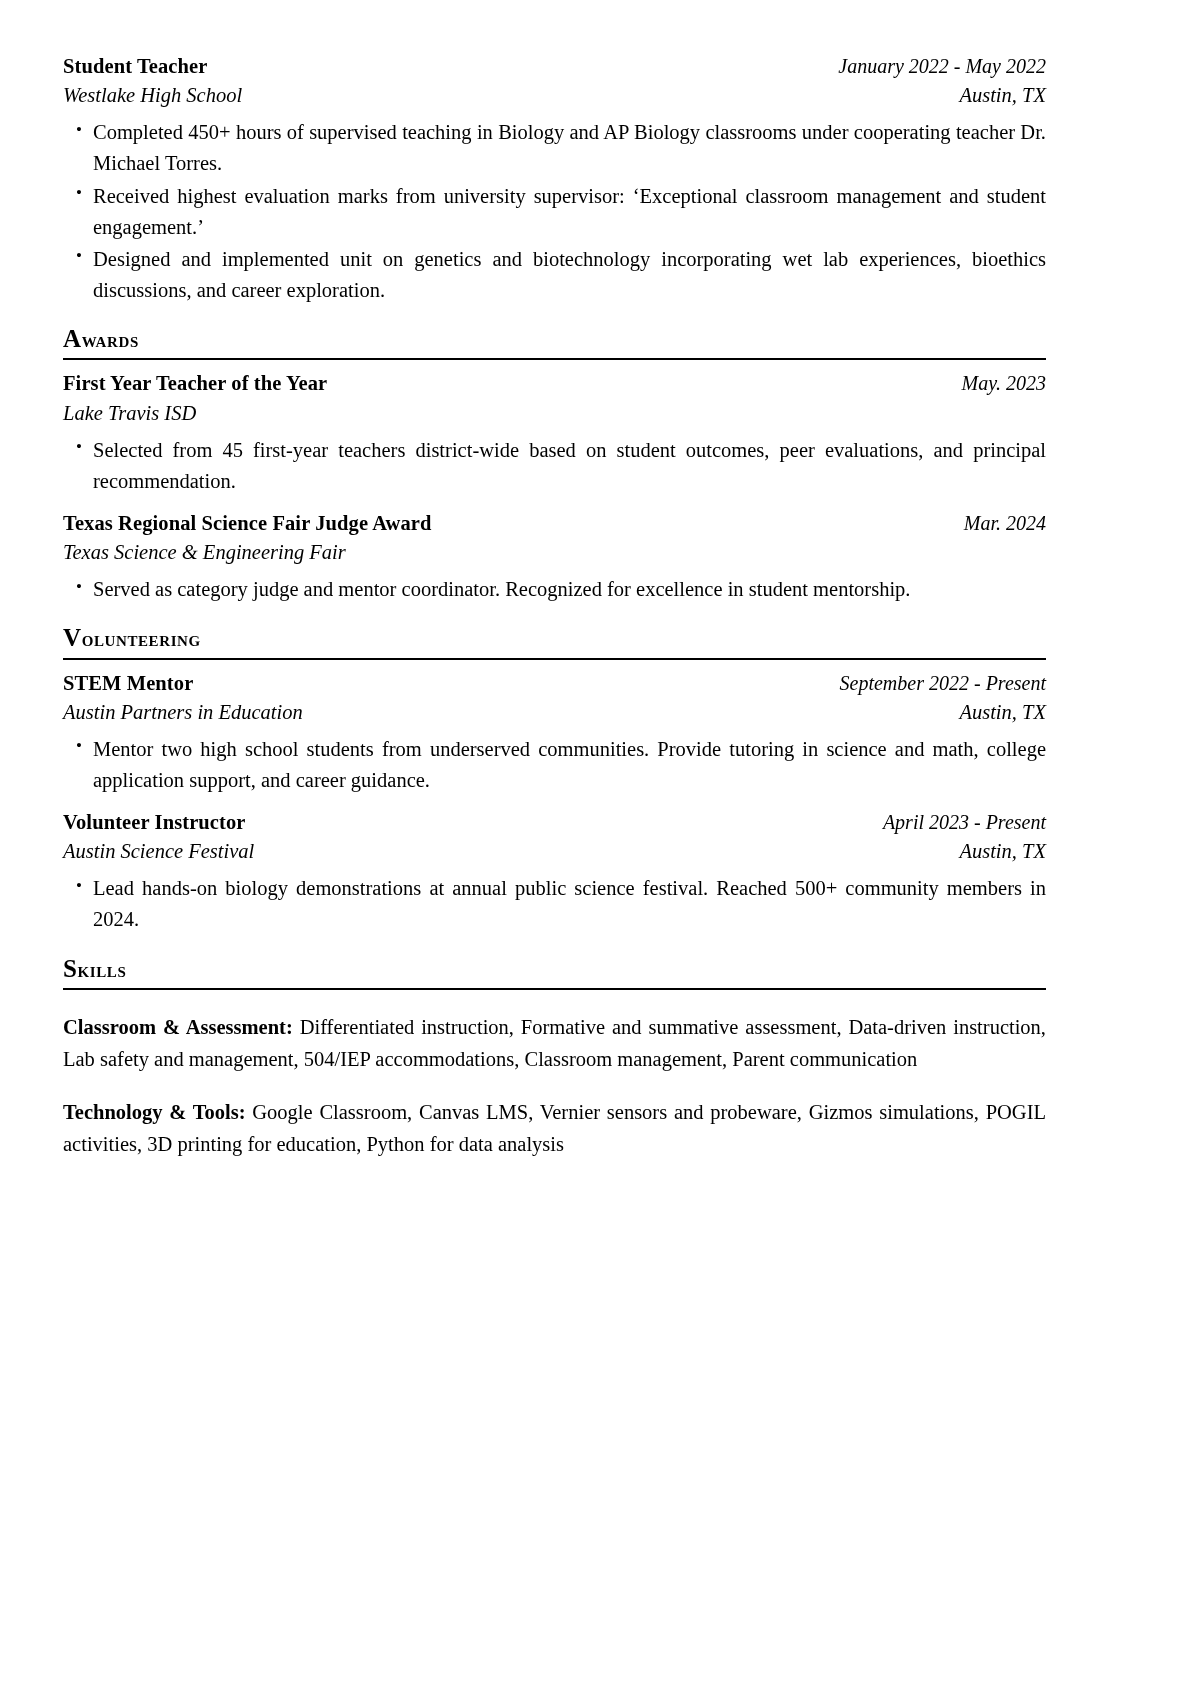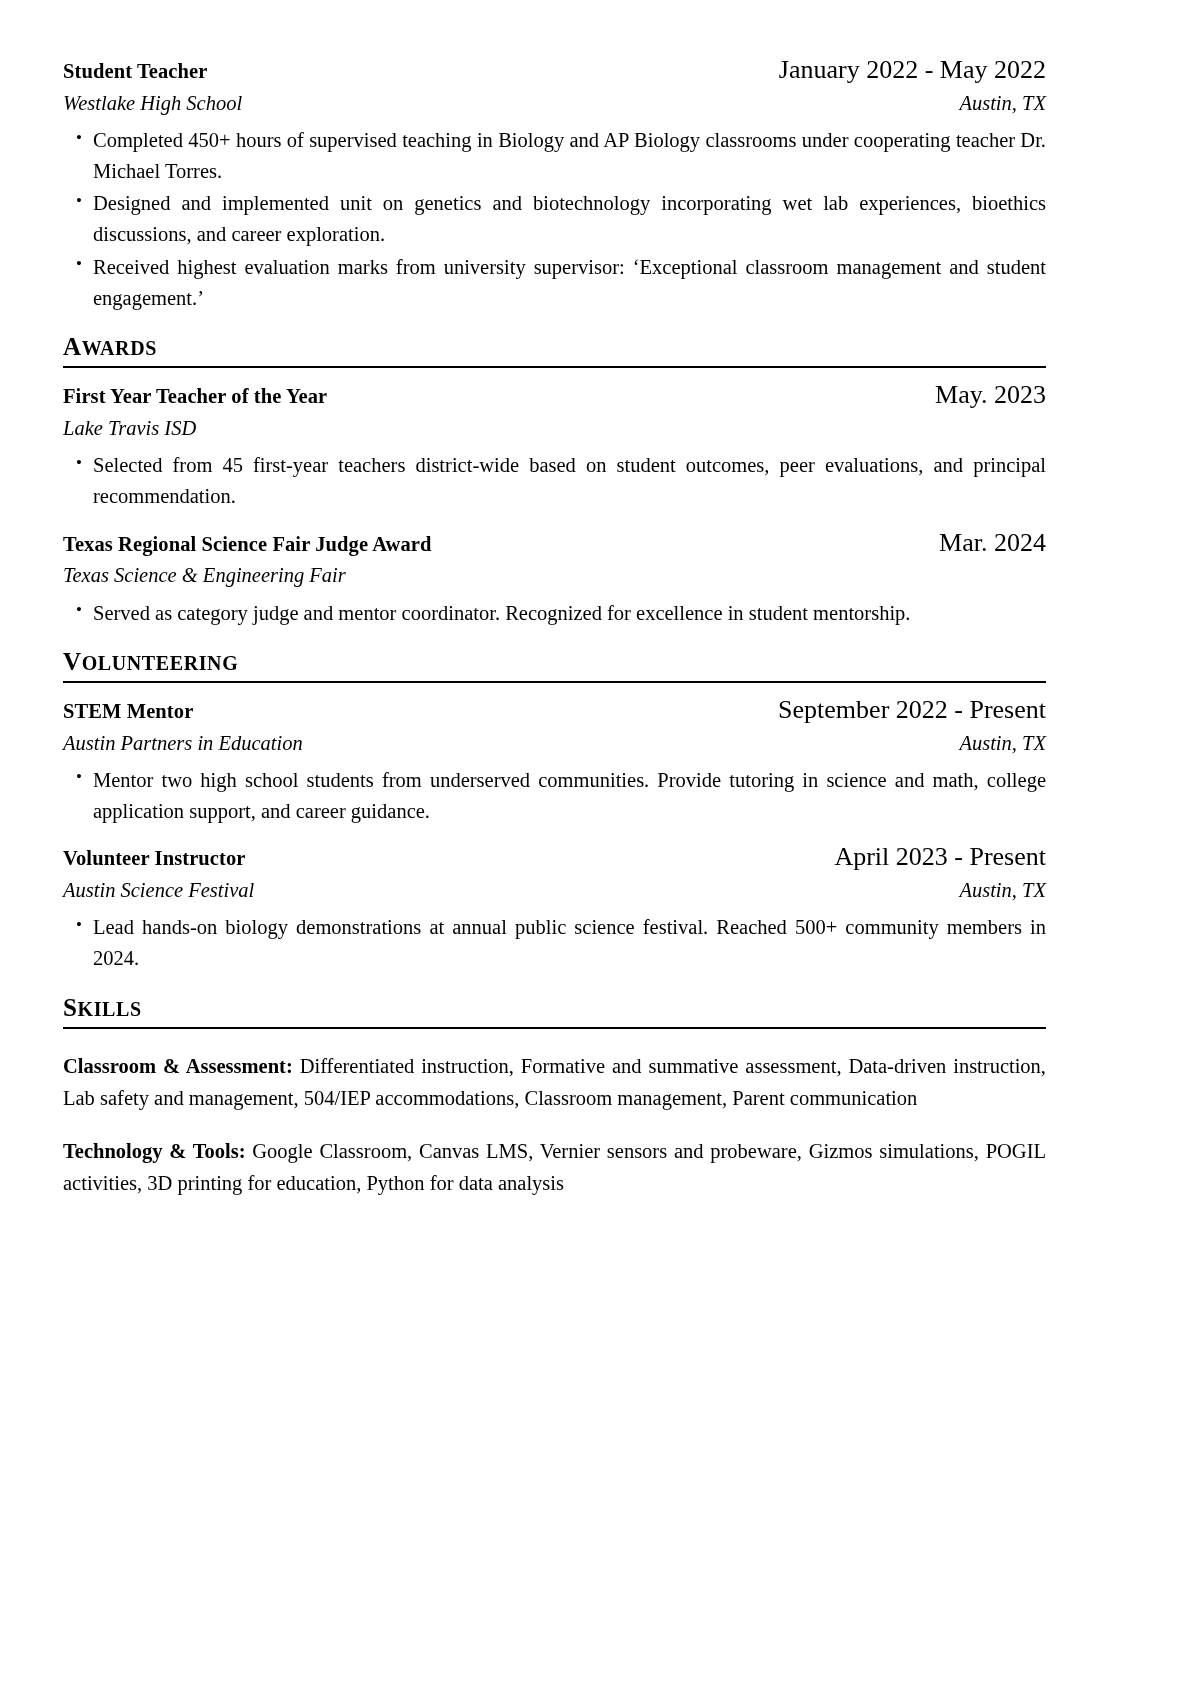--- a/index.html
+++ b/index.html
@@ -32,22 +32,23 @@
     align-items: baseline;
     width: 983px;
     line-height: 1.42;
   }
   .entry-title {
     font-weight: bold;
     font-size: 20.5px;
     letter-spacing: 0.1px;
   }
   .entry-date {
-    font-size: 26px;
+    font-size: 20px;
     white-space: nowrap;
+    font-style: italic;
   }
   .entry-org {
     font-size: 20.5px;
     font-style: italic;
   }
   .entry-loc {
     font-style: italic;
     font-size: 20.5px;
     white-space: nowrap;
   }
@@ -86,21 +87,21 @@
     font-size: 21px;
     font-weight: bold;
     letter-spacing: 0.6px;
     line-height: 1.25;
     white-space: nowrap;
   }
   .section-heading .first {
     font-size: 25px;
   }
   .section-heading .rest {
-    font-size: 20px;
+    font-size: 15px;
   }
   .section-rule {
     width: 983px;
     height: 2px;
     background: #000000;
     margin-top: 4px;
     margin-bottom: 9px;
   }
 
   .entry-block { margin-top: 12px; }
@@ -130,22 +131,22 @@
       <div class="entry-row">
         <span class="entry-title">Student Teacher</span>
         <span class="entry-date">January 2022 - May 2022</span>
       </div>
       <div class="entry-row">
         <span class="entry-org">Westlake High School</span>
         <span class="entry-loc">Austin, TX</span>
       </div>
       <ul class="bullets">
         <li>Completed 450+ hours of supervised teaching in Biology and AP Biology classrooms under cooperating teacher Dr. Michael Torres.</li>
+        <li>Received highest evaluation marks from university supervisor: ‘Exceptional classroom management and student engagement.’</li>
         <li>Designed and implemented unit on genetics and biotechnology incorporating wet lab experiences, bioethics discussions, and career exploration.</li>
-        <li>Received highest evaluation marks from university supervisor: ‘Exceptional classroom management and student engagement.’</li>
       </ul>
     </div>
 
     <div class="section">
       <div class="section-heading"><span class="first">A</span><span class="rest">WARDS</span></div>
       <div class="section-rule"></div>
 
       <div class="entry entry-block first">
         <div class="entry-row">
           <span class="entry-title">First Year Teacher of the Year</span>

